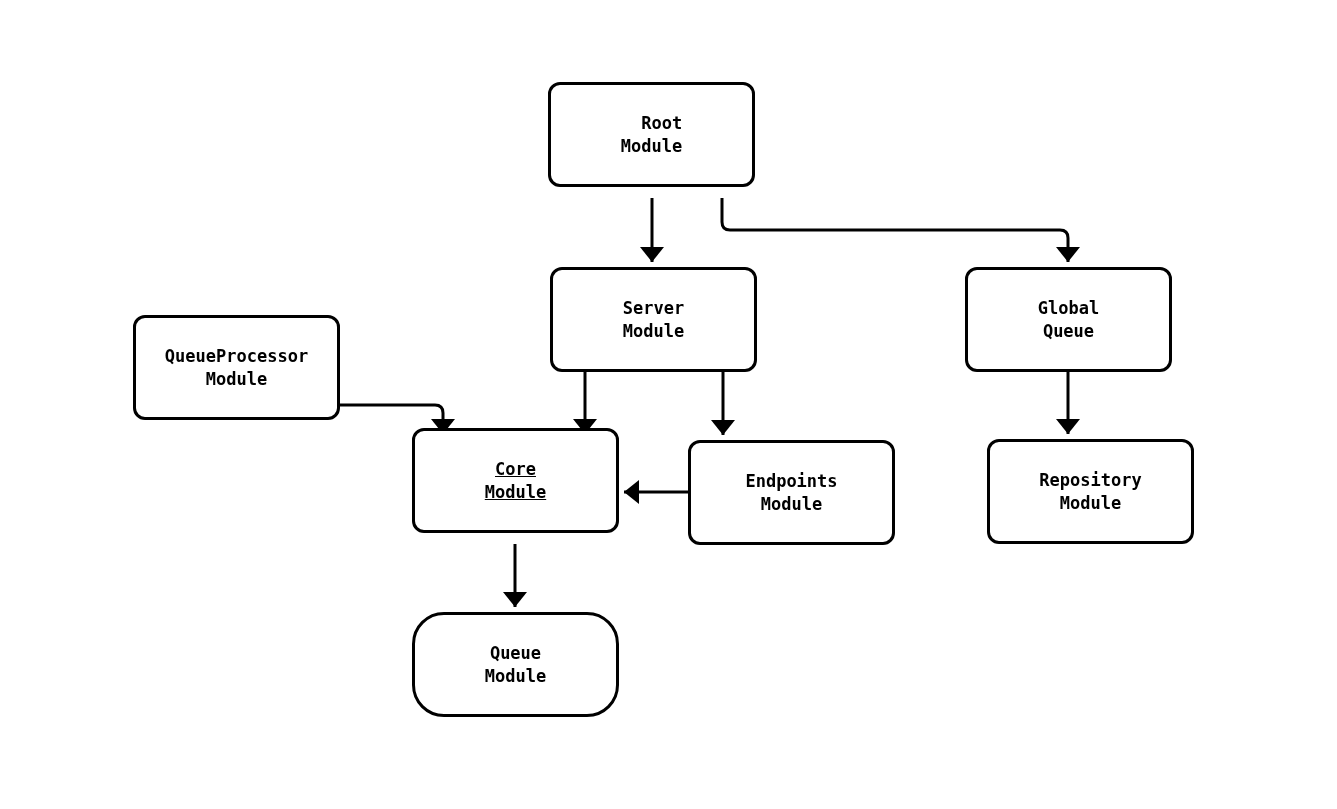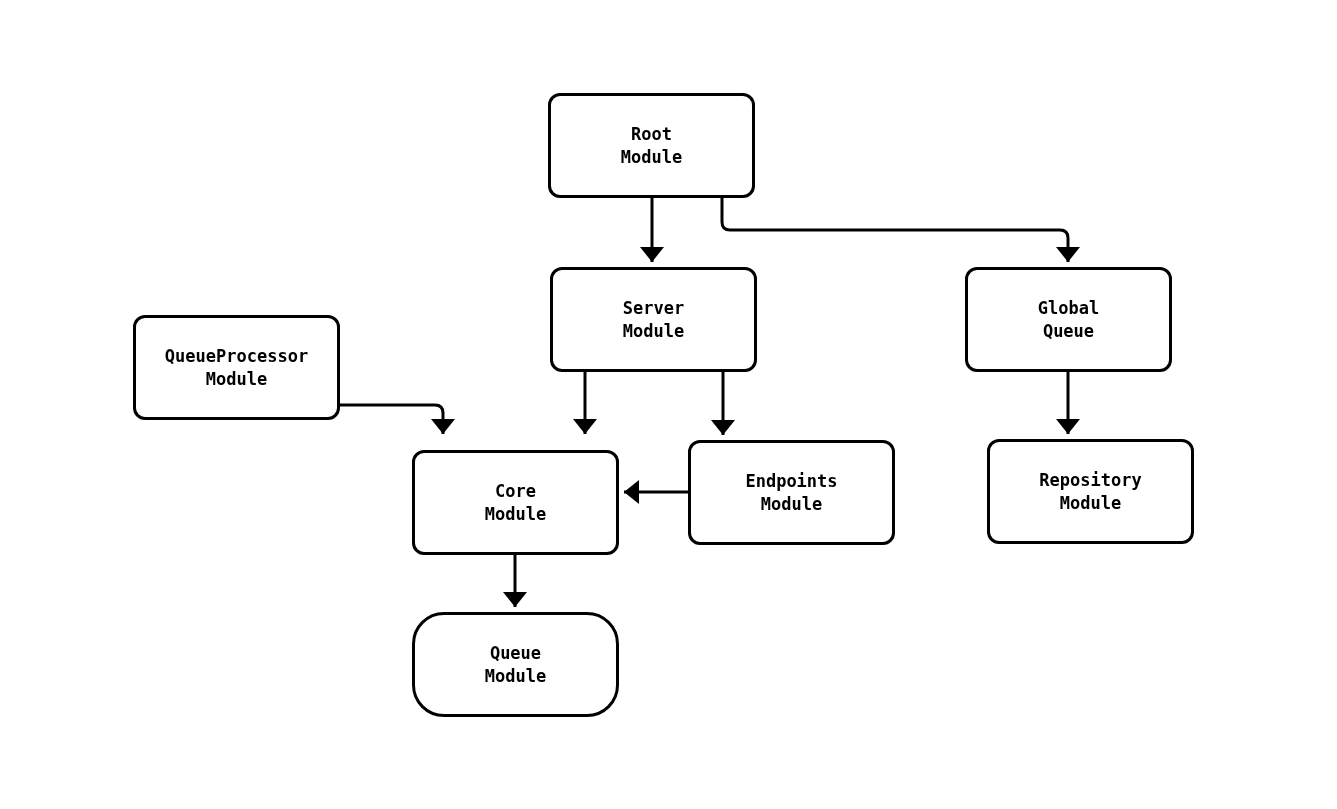--- a/index.html
+++ b/index.html
@@ -32,25 +32,25 @@
     display: flex;
     align-items: center;
     justify-content: center;
     text-align: center;
     font-weight: bold;
     font-size: 17px;
     line-height: 1.32;
     color: #000000;
     white-space: pre-line;
   }
-  #node-root          { left: 548px; top:  93px; }
+  #node-root          { left: 548px; top:  82px; text-align: right; }
   #node-queueprocessor{ left: 133px; top: 267px; margin-top: 48px; }
   #node-server        { left: 550px; top: 267px; }
   #node-global        { left: 965px; top: 267px; }
-  #node-core          { left: 412px; top: 450px; }
+  #node-core          { left: 412px; top: 428px; text-decoration: underline; }
   #node-endpoints     { left: 688px; top: 440px; }
   #node-repository    { left: 965px; top: 439px; margin-left: 22px; }
   #node-queue         { left: 412px; top: 612px; border-radius: 32px; }
 </style>
 </head>
 <body>
 
 <div class="canvas">
 
   <svg class="edges-layer" width="1337" height="809" viewBox="0 0 1337 809">

